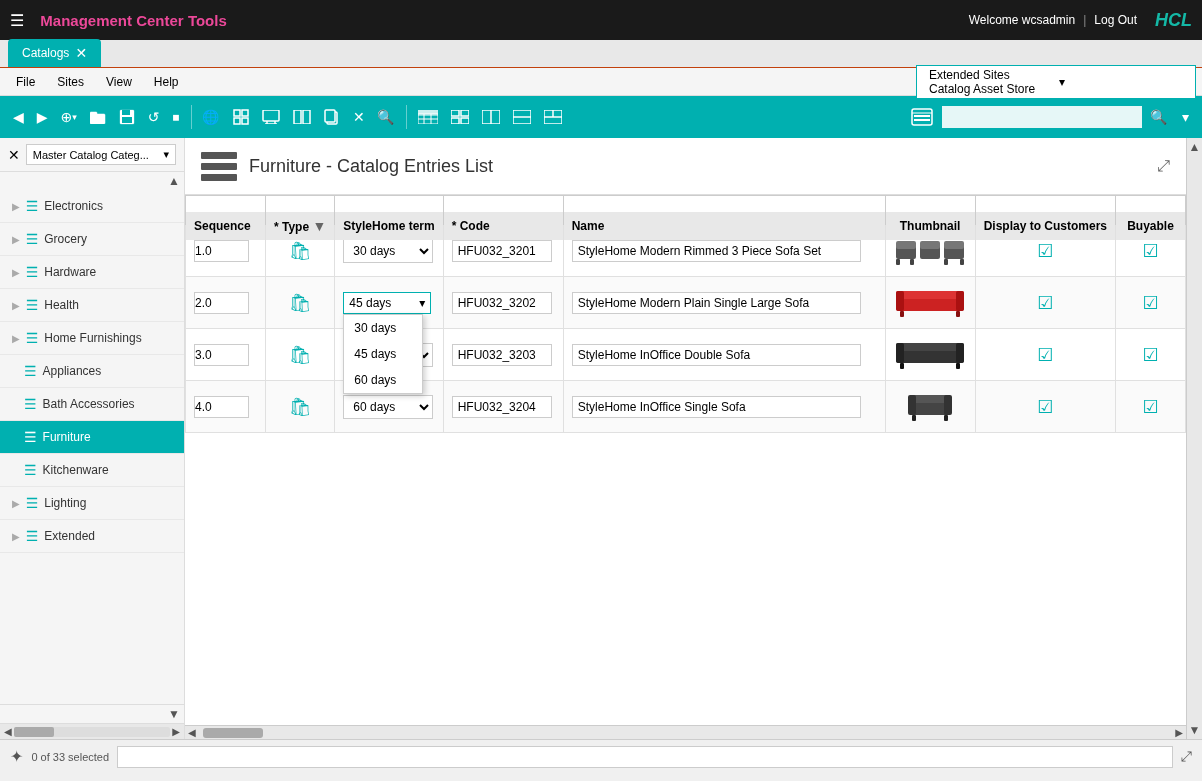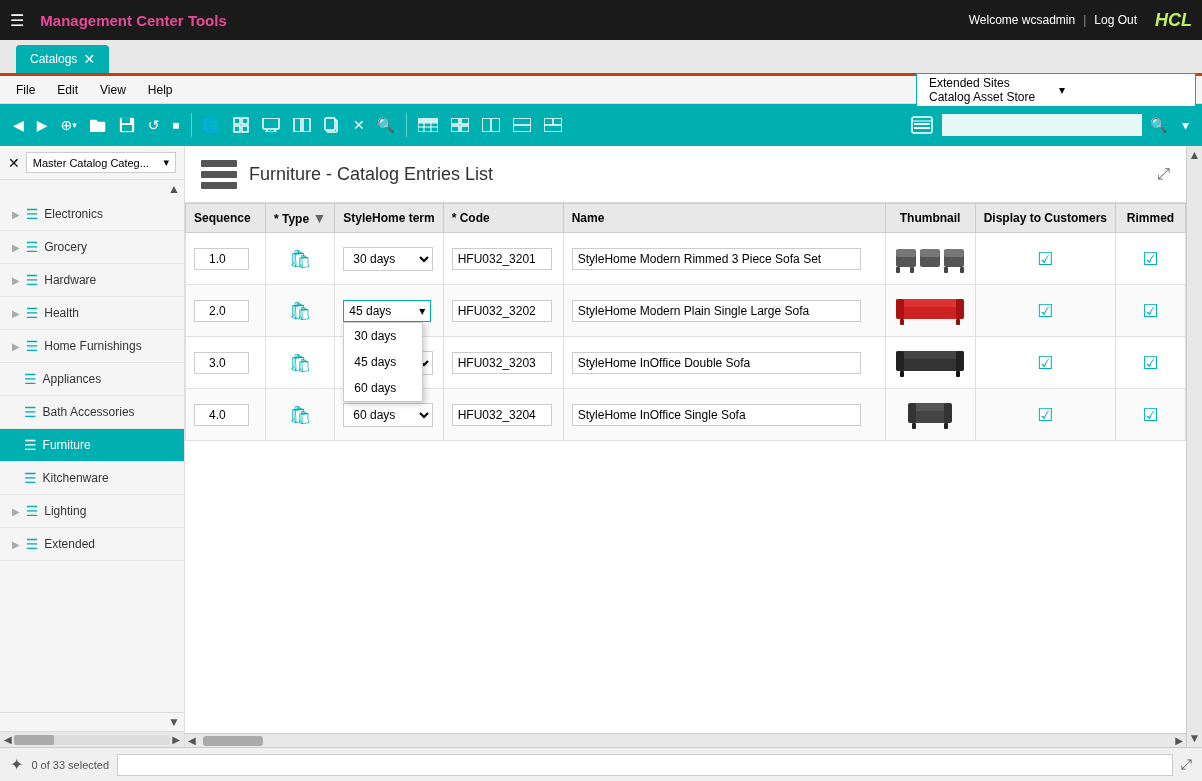--- a/index.html
+++ b/index.html
@@ -12,30 +12,30 @@
       height: 40px;
       display: flex;
       align-items: center;
       padding: 0 10px;
       gap: 10px;
     }
     .hamburger { color: white; font-size: 16px; cursor: pointer; margin-right: 6px; }
     .app-title { font-size: 15px; font-weight: bold; color: #ec4899; flex: 1; }
     .top-bar-right { display: flex; align-items: center; gap: 8px; font-size: 12px; }
     .top-bar-right .separator { color: #888; }
-    .hcl-logo { font-size: 18px; font-weight: bold; color: #bef264; margin-left: 10px; font-style: italic; }
+    .hcl-logo { font-size: 18px; font-weight: bold; color: #14b8a6; margin-left: 10px; font-style: italic; }
 
     
     .tab-bar {
       background: #e8e8e8;
-      height: 36px;
+      height: 28px;
       display: flex;
       align-items: flex-end;
-      padding: 0 16px;
-      border-bottom: 3px solid #c2410c;
+      padding: 0 8px;
+      border-bottom: 1px solid #c2410c;
     }
     .tab {
       background: #00b0b0;
       color: white;
       padding: 6px 14px;
       border-radius: 4px 4px 0 0;
       display: flex;
       align-items: center;
       gap: 6px;
       font-size: 12px;
@@ -208,36 +208,36 @@
     }
     thead th {
       background: #e8e8e8;
       border: 1px solid #ccc;
       padding: 6px 8px;
       text-align: left;
       font-weight: bold;
       font-size: 12px;
       white-space: nowrap;
       position: sticky;
-      top: 0;
+      top: 16px;
       z-index: 10;
     }
     tbody tr { border-bottom: 1px solid #ddd; }
     tbody td {
       padding: 6px 8px;
       border: 1px solid #e0e0e0;
       vertical-align: middle;
     }
     .row-bg { background: #fff; }
     .row-bg-alt { background: #fafafa; }
 
     input[type="text"].seq-input {
       width: 55px;
       border: 1px solid #ccc;
-      padding: 3px 14px;
+      padding: 3px 0;
       font-size: 12px;
     }
     input[type="text"].code-input {
       width: 100px;
       border: 1px solid #ccc;
       padding: 3px 5px;
       font-size: 12px;
     }
     input[type="text"].name-input {
       width: 250px;
@@ -372,21 +372,21 @@
 
 <div class="tab-bar">
   <div class="tab">
     <span>Catalogs</span>
     <span class="close-btn">✕</span>
   </div>
 </div>
 
 <div class="menu-bar">
   <span class="menu-item">File</span>
-  <span class="menu-item">Edit</span>
+  <span class="menu-item">Sites</span>
   <span class="menu-item">View</span>
   <span class="menu-item">Help</span>
   <div class="store-selector">
     <span>Extended Sites Catalog Asset Store</span>
     <span>▾</span>
   </div>
 </div>
 
 <div class="toolbar">
   <button class="toolbar-btn">◀</button>
@@ -601,21 +601,21 @@
             <th class="name-col">
               <span>Name</span>
             </th>
             <th class="thumb-col">
               <span>Thumbnail</span>
             </th>
             <th class="display-col">
               <span>Display to Customers</span>
             </th>
             <th class="buyable-col">
-              <span>Rimmed</span>
+              <span>Buyable</span>
             </th>
           </tr>
         </thead>
         <tbody>
 
           <tr class="row-bg">
             <td>
               <input type="text" class="seq-input" value="1.0" style="">
             </td>
             <td class="type-col">

